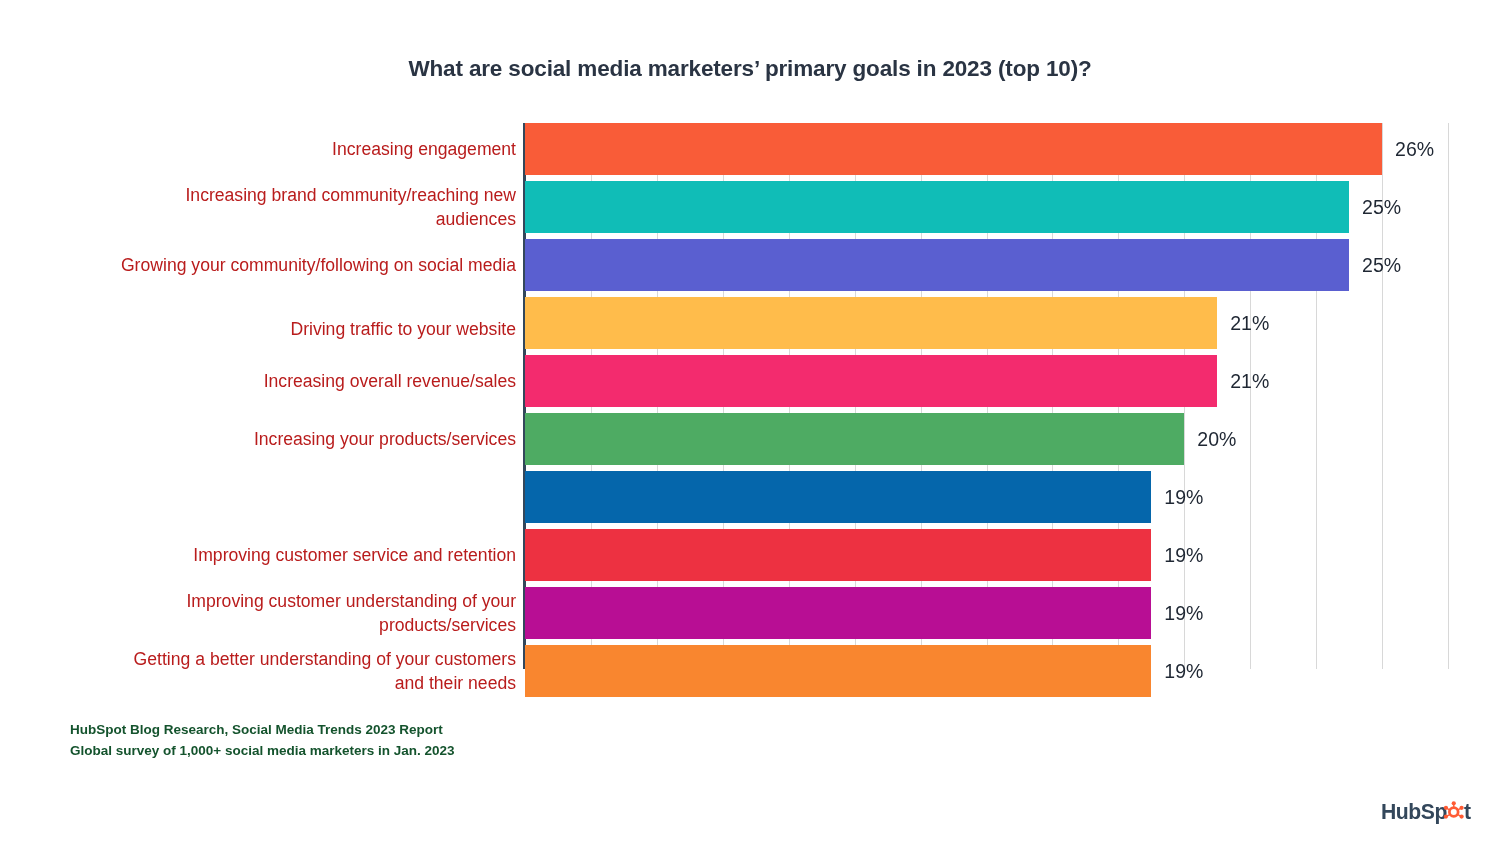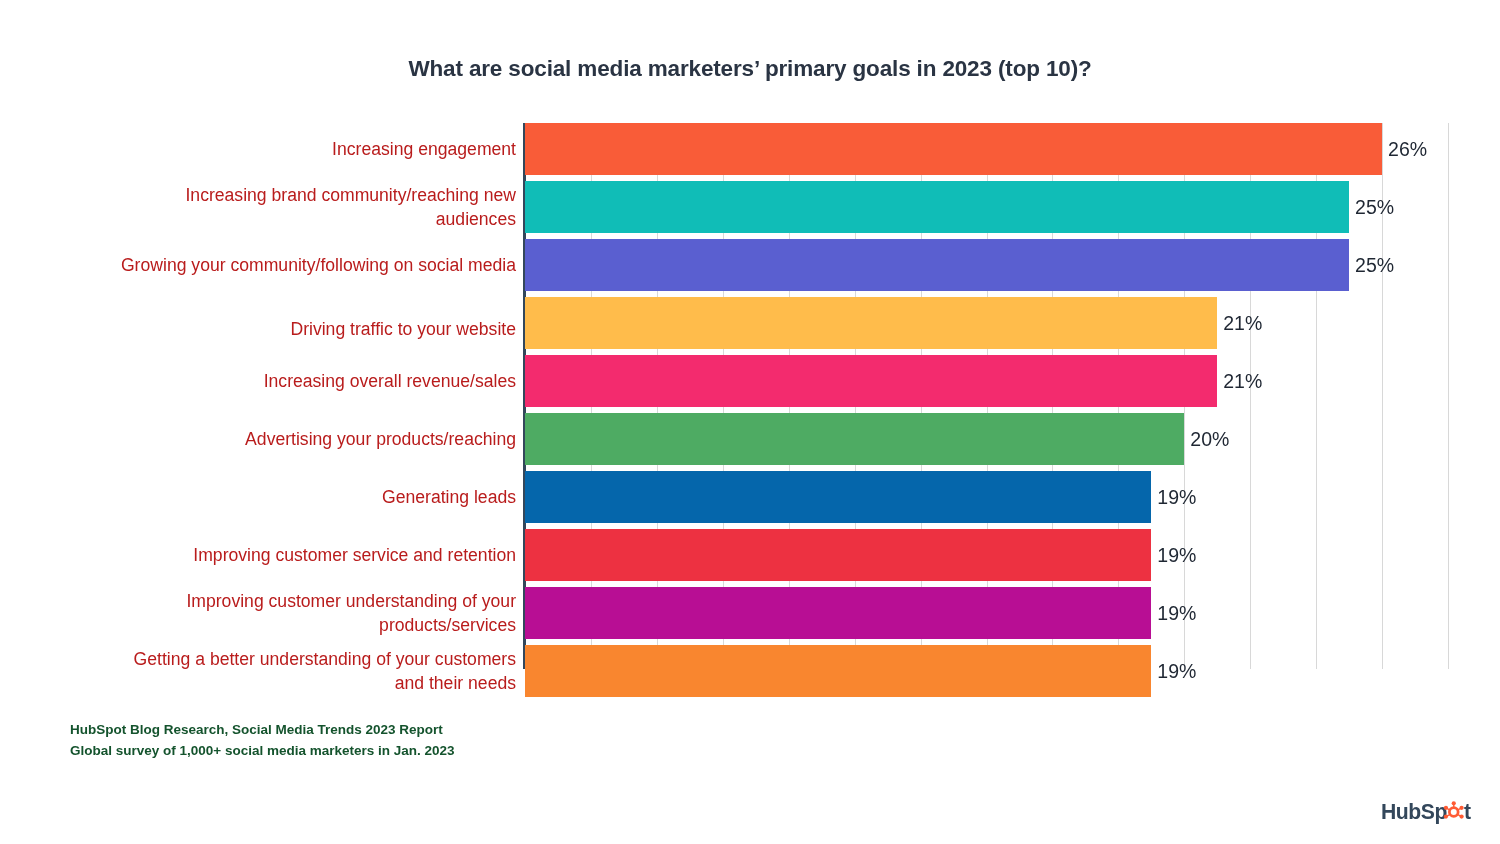--- a/index.html
+++ b/index.html
@@ -101,21 +101,21 @@
     height: 52px;
   }
   .bar-value {
     position: absolute;
     top: 0;
     height: 52px;
     line-height: 52px;
     font-size: 19.5px;
     color: #1f2733;
     white-space: nowrap;
-    padding-left: 6px;
+    padding-left: 13px;
     text-align: center;
   }
 
   
   .source-block {
     position: absolute;
     left: 70px;
     top: 719px;
     font-size: 13.5px;
     line-height: 21px;
@@ -140,22 +140,21 @@
 
 <div class="plot-wrap">
 
   <div class="cat-col">
       <div class="cat-label" style="top: 20px;">Increasing engagement</div>
       <div class="cat-label" style="top: 66px;">Increasing brand community/reaching new
 audiences</div>
       <div class="cat-label" style="top: 136px;">Growing your community/following on social media</div>
       <div class="cat-label" style="top: 200px;">Driving traffic to your website</div>
       <div class="cat-label" style="top: 252px;">Increasing overall revenue/sales</div>
-      <div class="cat-label" style="top: 310px;">Advertising your products/reaching</div>
-      <div class="cat-label" style="top: 368px;">Generating leads</div>
+      <div class="cat-label" style="top: 310px;">Increasing your products/services</div>
       <div class="cat-label" style="top: 426px;">Improving customer service and retention</div>
       <div class="cat-label" style="top: 472px;">Improving customer understanding of your
 products/services</div>
       <div class="cat-label" style="top: 530px;">Getting a better understanding of your customers
 and their needs</div>
     </div>
 
   <div class="plot-area">
     <div class="axis-line"></div>
     <div class="gridlines-layer">

